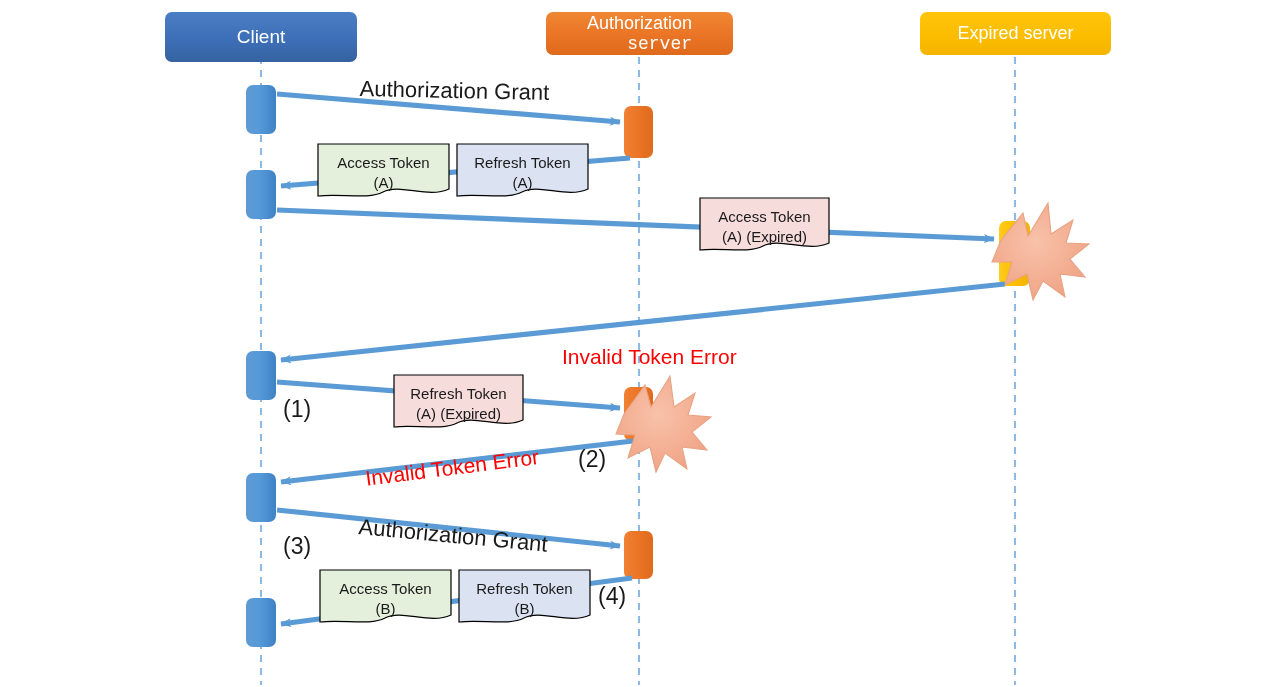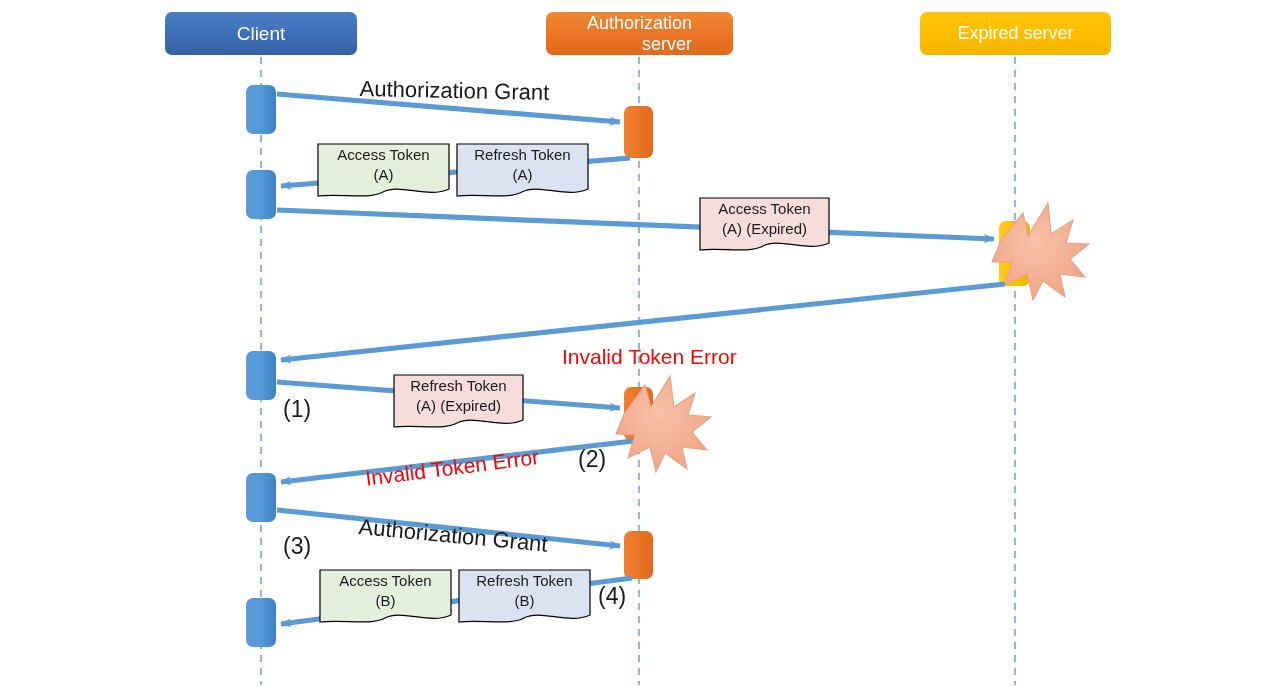--- a/index.html
+++ b/index.html
@@ -3,31 +3,31 @@
 <meta charset="utf-8">
 <style>
   html,body{margin:0;padding:0;background:#ffffff;}
   body{width:1278px;height:687px;overflow:hidden;
        font-family:"Liberation Sans","DejaVu Sans",sans-serif;}
   #stage{position:relative;width:1278px;height:687px;background:#fff;}
   #svgroot{position:absolute;left:0;top:0;width:1278px;height:687px;}
 
   .hdr{position:absolute;border-radius:7px;display:flex;align-items:center;
        justify-content:center;text-align:center;color:#fff;line-height:1.12;}
-  .hdr-client{left:165px;top:12px;width:192px;height:43px;font-size:19px;
+  .hdr-client{left:165px;top:12px;width:192px;height:50px;font-size:19px;
        background:linear-gradient(180deg,#4a7ec4 0%,#3d6fb8 55%,#35629f 100%);}
   .hdr-auth{left:546px;top:12px;width:187px;height:43px;font-size:18px;
        background:linear-gradient(180deg,#ef8733 0%,#ea7425 55%,#e06a1c 100%);text-align:right;}
   .hdr-res{left:920px;top:12px;width:191px;height:43px;font-size:18px;
        background:linear-gradient(180deg,#ffc40a 0%,#fcbd00 55%,#f4b400 100%);}
 
   .note{position:absolute;}
   .note-txt{position:absolute;left:0;top:0;width:100%;box-sizing:border-box;
        text-align:center;font-size:15px;color:#1a1a1a;line-height:1.32;
-       }
+       padding-top:8px;}
 
   .msg-label{position:absolute;white-space:nowrap;color:#1a1a1a;}
   .err-label{position:absolute;white-space:nowrap;color:#ff0000;}
   .seq-label{position:absolute;white-space:nowrap;color:#1a1a1a;
        font-size:23px;}
 </style>
 </head>
 <body>
 
 <div id="stage">
@@ -114,21 +114,21 @@
     </g>
   </svg>
 
   <div class="hdr hdr-client">
     <span>Client</span>
   </div>
 
   <div class="hdr hdr-auth">
     <span style="display:block;">
       <span style="display:block;">Authorization</span>
-      <span style="display:block;">server</span>
+      <span style="display:block;font-family:Liberation Mono, monospace;">server</span>
     </span>
   </div>
 
   <div class="hdr hdr-res">
     <span>Expired  server</span>
   </div>
 
   <div class="note" style="left:318px;top:145px;width:131px;height:52px;">
     <div class="note-txt">
       <div>Access Token</div>

